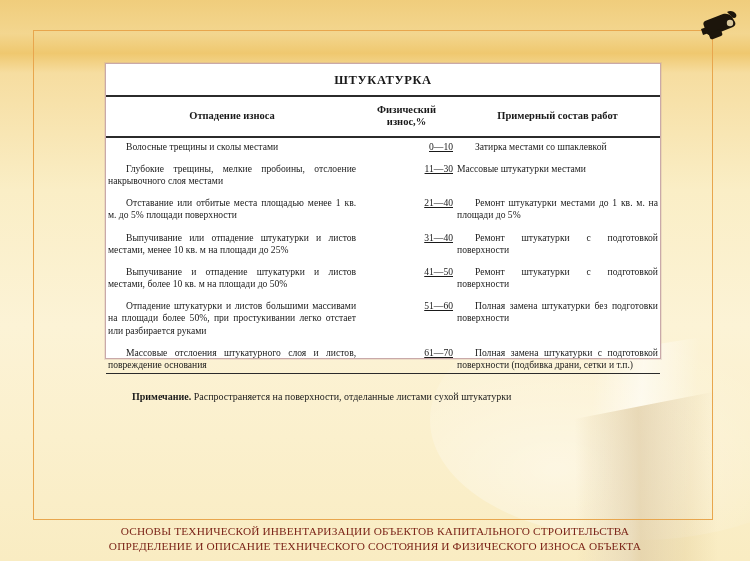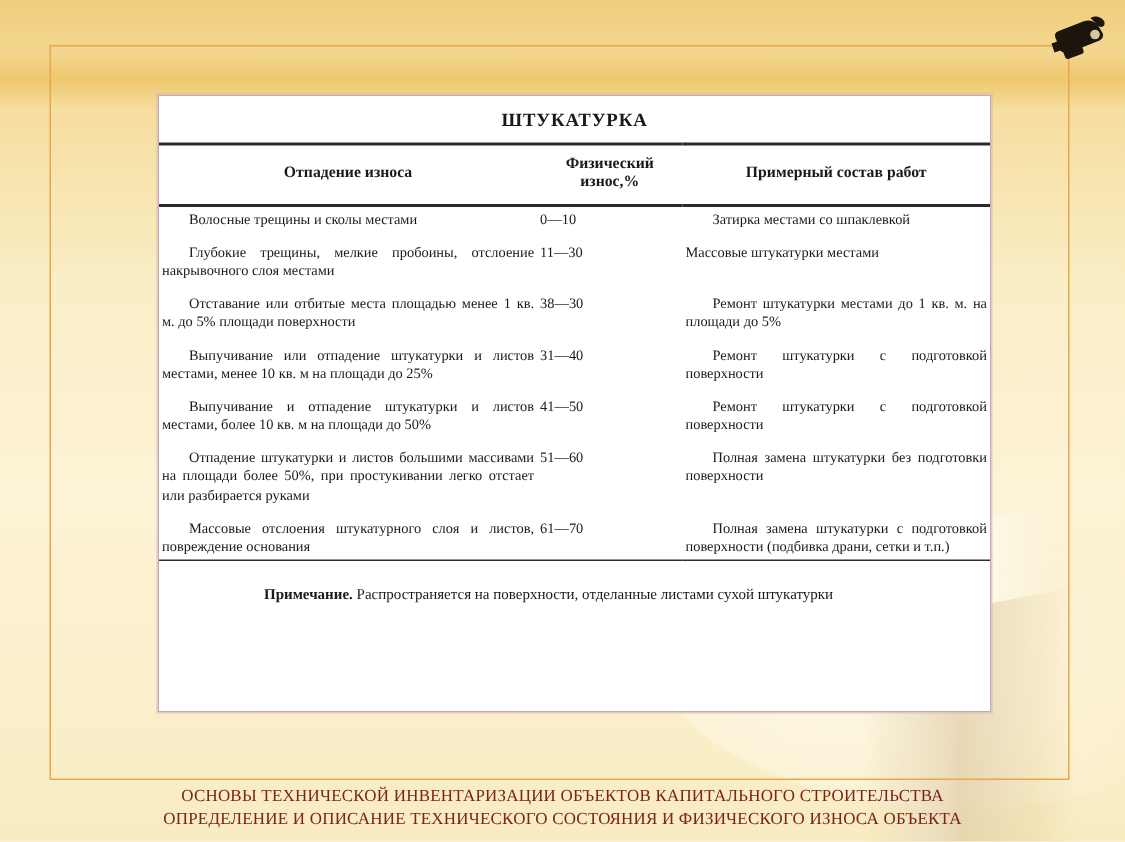--- a/index.html
+++ b/index.html
@@ -85,21 +85,21 @@
     color: #231a0d;
   }
   .corner-icon svg { display: block; }
 
   
   .table-card {
     position: absolute;
     left: 105px;
     top: 63px;
     width: 556px;
-    height: 412px;
+    height: 296px;
     background: #ffffff;
     border: 1px solid #c9a9a9;
     box-sizing: border-box;
     box-shadow: 0 0 0 1px rgba(190,160,160,0.25);
     padding: 0;
   }
 
   .tbl {
     width: 100%;
     border-collapse: collapse;
@@ -139,44 +139,45 @@
 
   .cell-sign {
     text-align: justify;
     text-align-last: left;
     text-indent: 18px;
     padding-left: 28px;
     padding-right: 16px;
     hyphens: manual;
   }
   .cell-wear {
-    text-align: left;
+    text-align: right;
     padding-top: 8px;
     white-space: nowrap;
+    text-decoration: underline;
   }
   .cell-works {
     text-align: justify;
     text-align-last: left;
     text-indent: 18px;
     padding-left: 14px;
     padding-right: 12px;
   }
   
   .cell-works.one-line {
     text-align: center;
     text-indent: 0;
   }
 
   .note-row > td {
     font-size: 10px;
     padding: 16px 18px 8px 26px;
     line-height: 1.3;
     border-top: 1px solid #2b2b2b;
   }
-  .note-row b { font-weight: bold; margin-left: 44px; }
+  .note-row b { font-weight: bold; }
 
   .footer {
     position: absolute;
     left: 0;
     right: 0;
     top: 524px;
     text-align: center;
     color: #7b2418;
     font-family: "Liberation Serif", "DejaVu Serif", serif;
     font-size: 11.3px;
@@ -234,21 +235,21 @@
           <td class="cell-wear">0—10</td>
           <td class="cell-works">Затирка местами со шпаклевкой</td>
         </tr>
         <tr class="body-row">
           <td class="cell-sign">Глубокие трещины, мелкие пробоины, отслоение накрывочного слоя местами</td>
           <td class="cell-wear">11—30</td>
           <td class="cell-works one-line">Массовые штукатурки местами</td>
         </tr>
         <tr class="body-row">
           <td class="cell-sign">Отставание или отбитые места площадью менее 1 кв. м. до 5% площади поверхности</td>
-          <td class="cell-wear">38—30</td>
+          <td class="cell-wear">21—40</td>
           <td class="cell-works">Ремонт штукатурки местами до 1 кв. м. на площади до 5%</td>
         </tr>
         <tr class="body-row">
           <td class="cell-sign">Выпучивание или отпадение штукатурки и листов местами, менее 10 кв. м на площади до 25%</td>
           <td class="cell-wear">31—40</td>
           <td class="cell-works">Ремонт штукатурки с подготовкой поверхности</td>
         </tr>
         <tr class="body-row">
           <td class="cell-sign">Выпучивание и отпадение штукатурки и листов местами, более 10 кв. м на площади до 50%</td>
           <td class="cell-wear">41—50</td>

